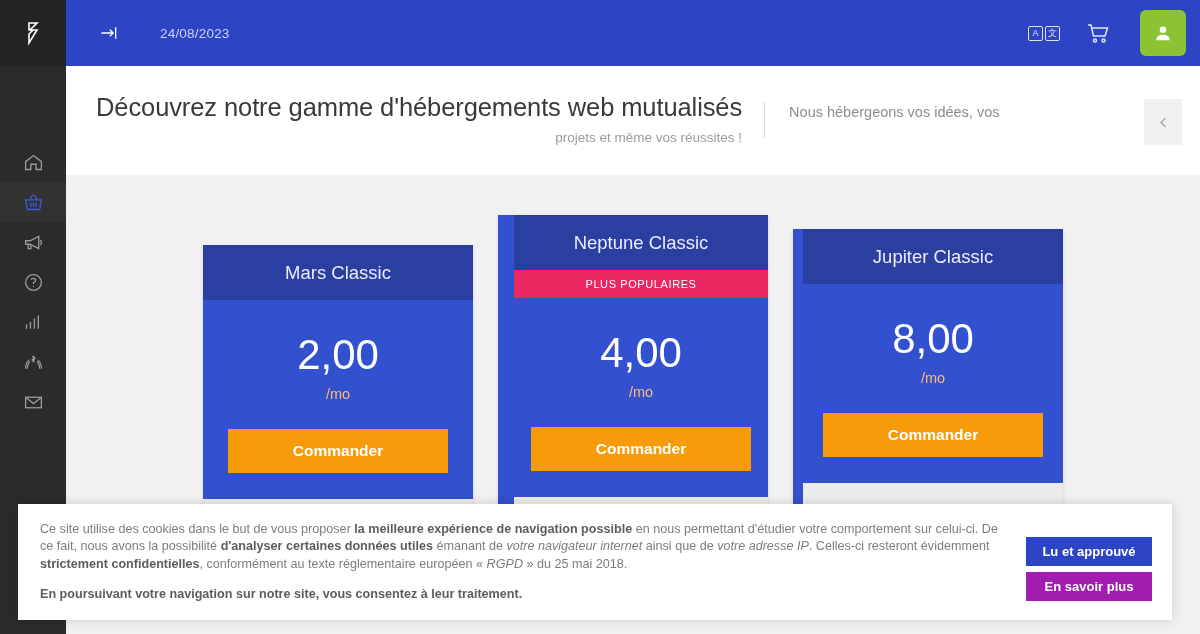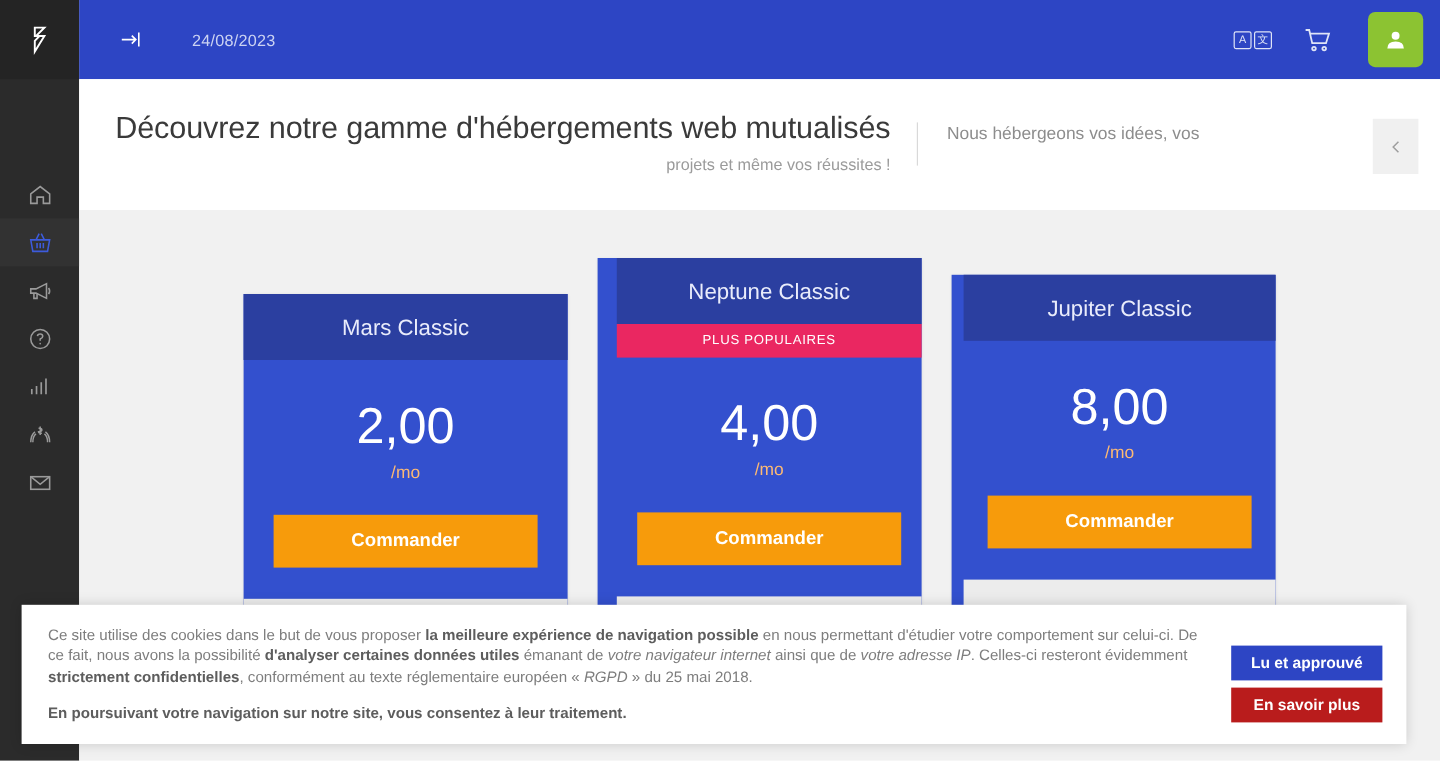--- a/index.html
+++ b/index.html
@@ -145,40 +145,40 @@
     font-size: 12.5px; line-height: 1.5;
     padding: 18px 16px 22px; margin-top: 26px;
   }
 
   
   .cookie {
     position: absolute; left: 18px; bottom: 14px;
     width: 1154px; background: #ffffff;
     box-shadow: 0 0 10px rgba(0,0,0,.17);
     padding: 17px 20px 16px 22px;
-    display: flex; align-items: center; gap: 16px;
+    display: flex; align-items: flex-start; gap: 16px;
   }
   .cookie-text {
     flex: 1; font-size: 12.6px; line-height: 1.42;
     color: #7d7d7d;
   }
   .cookie-text b { color: #5d5d5d; }
   .cookie-text i { font-style: italic; }
   .cookie-final { display: block; margin-top: 12px; color: #5d5d5d; font-weight: bold; }
   .cookie-actions {
     display: flex; flex-direction: column; gap: 6px;
     padding-top: 16px; width: 126px;
   }
   .btn-accept {
     background: #2d45c4; color: #ffffff;
     font-size: 13px; font-weight: bold;
     padding: 7px 6px; border: none; cursor: pointer;
   }
   .btn-more {
-    background: #b91c1c; color: #ffffff;
+    background: #a21caf; color: #ffffff;
     font-size: 13px; font-weight: bold;
     padding: 7px 12px; border: none; cursor: pointer;
   }
 </style>
 </head>
 <body>
 
 <div class="app">
 
   <div class="sidebar">

